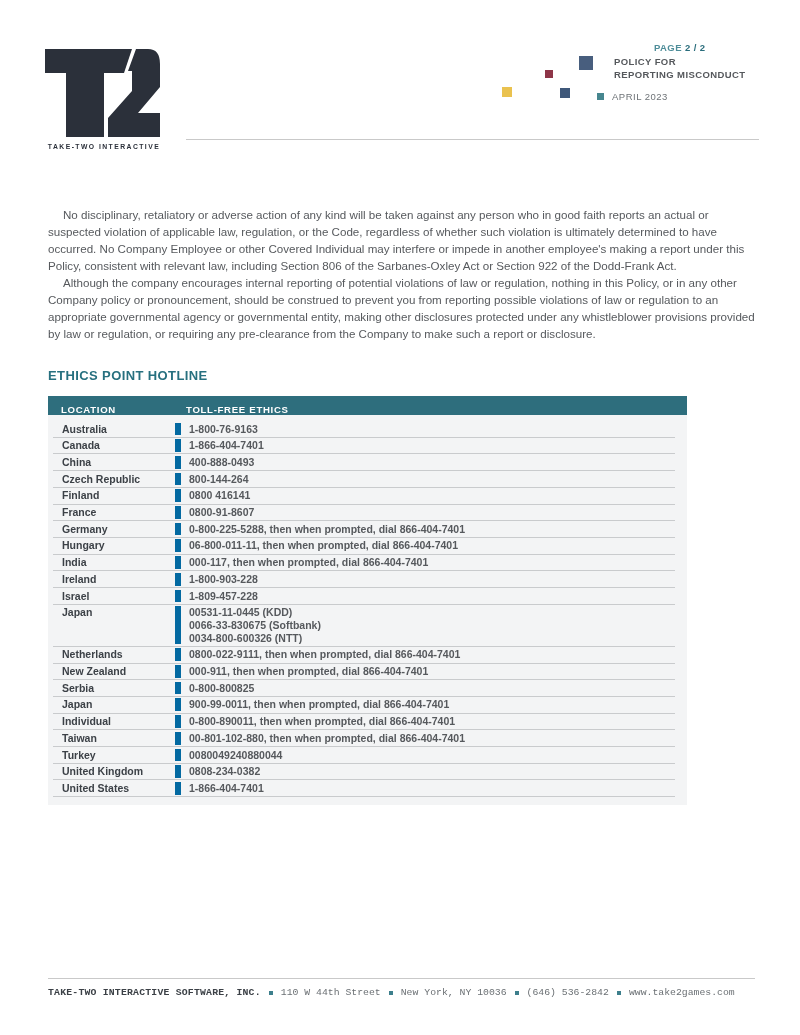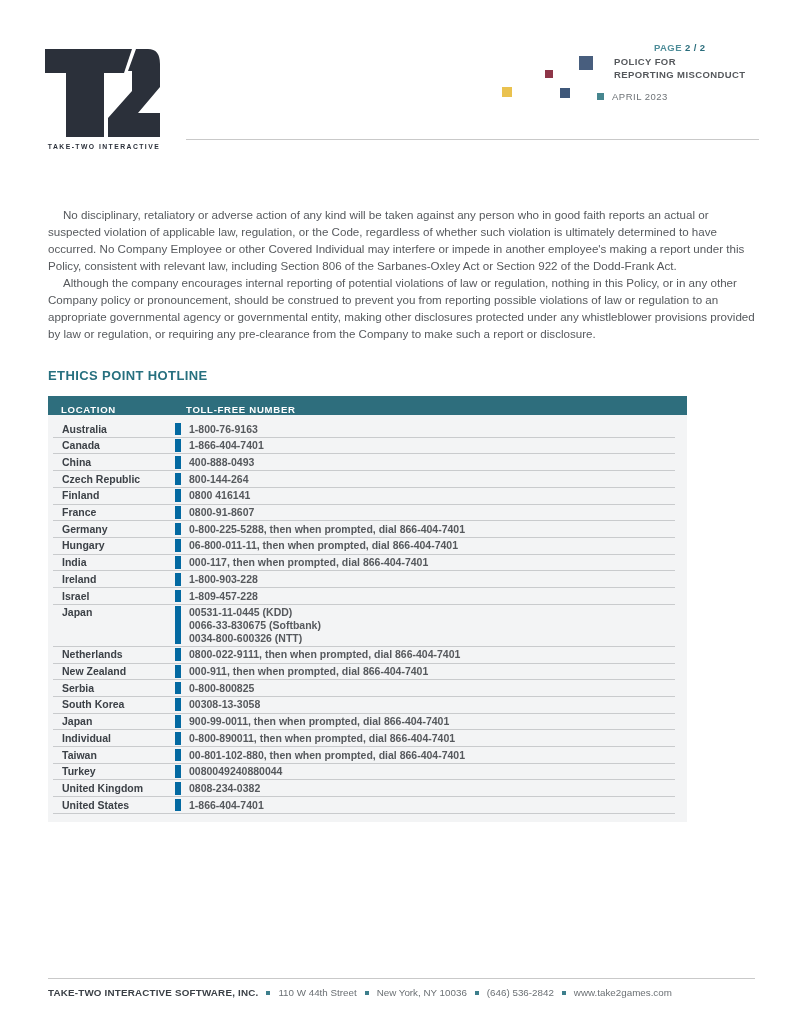--- a/index.html
+++ b/index.html
@@ -51,21 +51,21 @@
     width:128px;flex:none;padding-left:9px;box-sizing:border-box;
     font-weight:bold;color:#3c4147;font-size:10.5px;line-height:12.7px;
     border-right:6px solid #0369a1;
   }
   .t-num{
     padding-left:8px;color:#56595d;font-size:10.5px;line-height:12.7px;font-weight:bold;
   }
   
   .footer{position:absolute;left:48px;top:978px;width:707px;}
   .footer-rule{height:1px;background:#c9c9c9;margin-bottom:8px;}
-  .footer-row{display:flex;align-items:center;font-size:9.8px;color:#6b7074;white-space:nowrap;}
+  .footer-row{display:flex;align-items:center;font-size:9.8px;color:#6b7074;white-space:nowrap;font-family:Liberation Mono, monospace;}
   .company-name{font-weight:bold;color:#3b4046;letter-spacing:0.2px;}
   .f-bullet{width:4px;height:4px;background:#3d7f8c;margin:0 8px;flex:none;}
 </style>
 </head>
 <body>
 
 <div class="header">
   <div class="logo">
     <svg width="115" height="88" viewBox="0 0 115 88">
       <path fill="#2b303a" d="M0,0 H87 L79,24 H59 V88 H21 V24 H0 Z"></path>
@@ -95,21 +95,21 @@
 
 <div class="content">
   <p>No disciplinary, retaliatory or adverse action of any kind will be taken against any person who in good faith reports an actual or suspected violation of applicable law, regulation, or the Code, regardless of whether such violation is ultimately determined to have occurred. No Company Employee or other Covered Individual may interfere or impede in another employee's making a report under this Policy, consistent with relevant law, including Section 806 of the Sarbanes-Oxley Act or Section 922 of the Dodd-Frank Act.</p>
   <p>Although the company encourages internal reporting of potential violations of law or regulation, nothing in this Policy, or in any other Company policy or pronouncement, should be construed to prevent you from reporting possible violations of law or regulation to an appropriate governmental agency or governmental entity, making other disclosures protected under any whistleblower provisions provided by law or regulation, or requiring any pre-clearance from the Company to make such a report or disclosure.</p>
 
   <h2 class="section-heading">ETHICS POINT HOTLINE</h2>
 
   <div class="hotline-table">
     <div class="t-head">
       <div class="h-loc">LOCATION</div>
-      <div class="h-num">TOLL-FREE NUMBER</div>
+      <div class="h-num">TOLL-FREE ETHICS</div>
     </div>
     <div class="t-body">
         <div class="t-row">
           <div class="t-loc">Australia</div>
           <div class="t-num">1-800-76-9163</div>
         </div>
         <div class="t-row">
           <div class="t-loc">Canada</div>
           <div class="t-num">1-866-404-7401</div>
         </div>
@@ -157,24 +157,20 @@
           <div class="t-loc">Netherlands</div>
           <div class="t-num">0800-022-9111, then when prompted, dial 866-404-7401</div>
         </div>
         <div class="t-row">
           <div class="t-loc">New Zealand</div>
           <div class="t-num">000-911, then when prompted, dial 866-404-7401</div>
         </div>
         <div class="t-row">
           <div class="t-loc">Serbia</div>
           <div class="t-num">0-800-800825</div>
-        </div>
-        <div class="t-row">
-          <div class="t-loc">South Korea</div>
-          <div class="t-num">00308-13-3058</div>
         </div>
         <div class="t-row">
           <div class="t-loc">Japan</div>
           <div class="t-num">900-99-0011, then when prompted, dial 866-404-7401</div>
         </div>
         <div class="t-row">
           <div class="t-loc">Individual</div>
           <div class="t-num">0-800-890011, then when prompted, dial 866-404-7401</div>
         </div>
         <div class="t-row">

